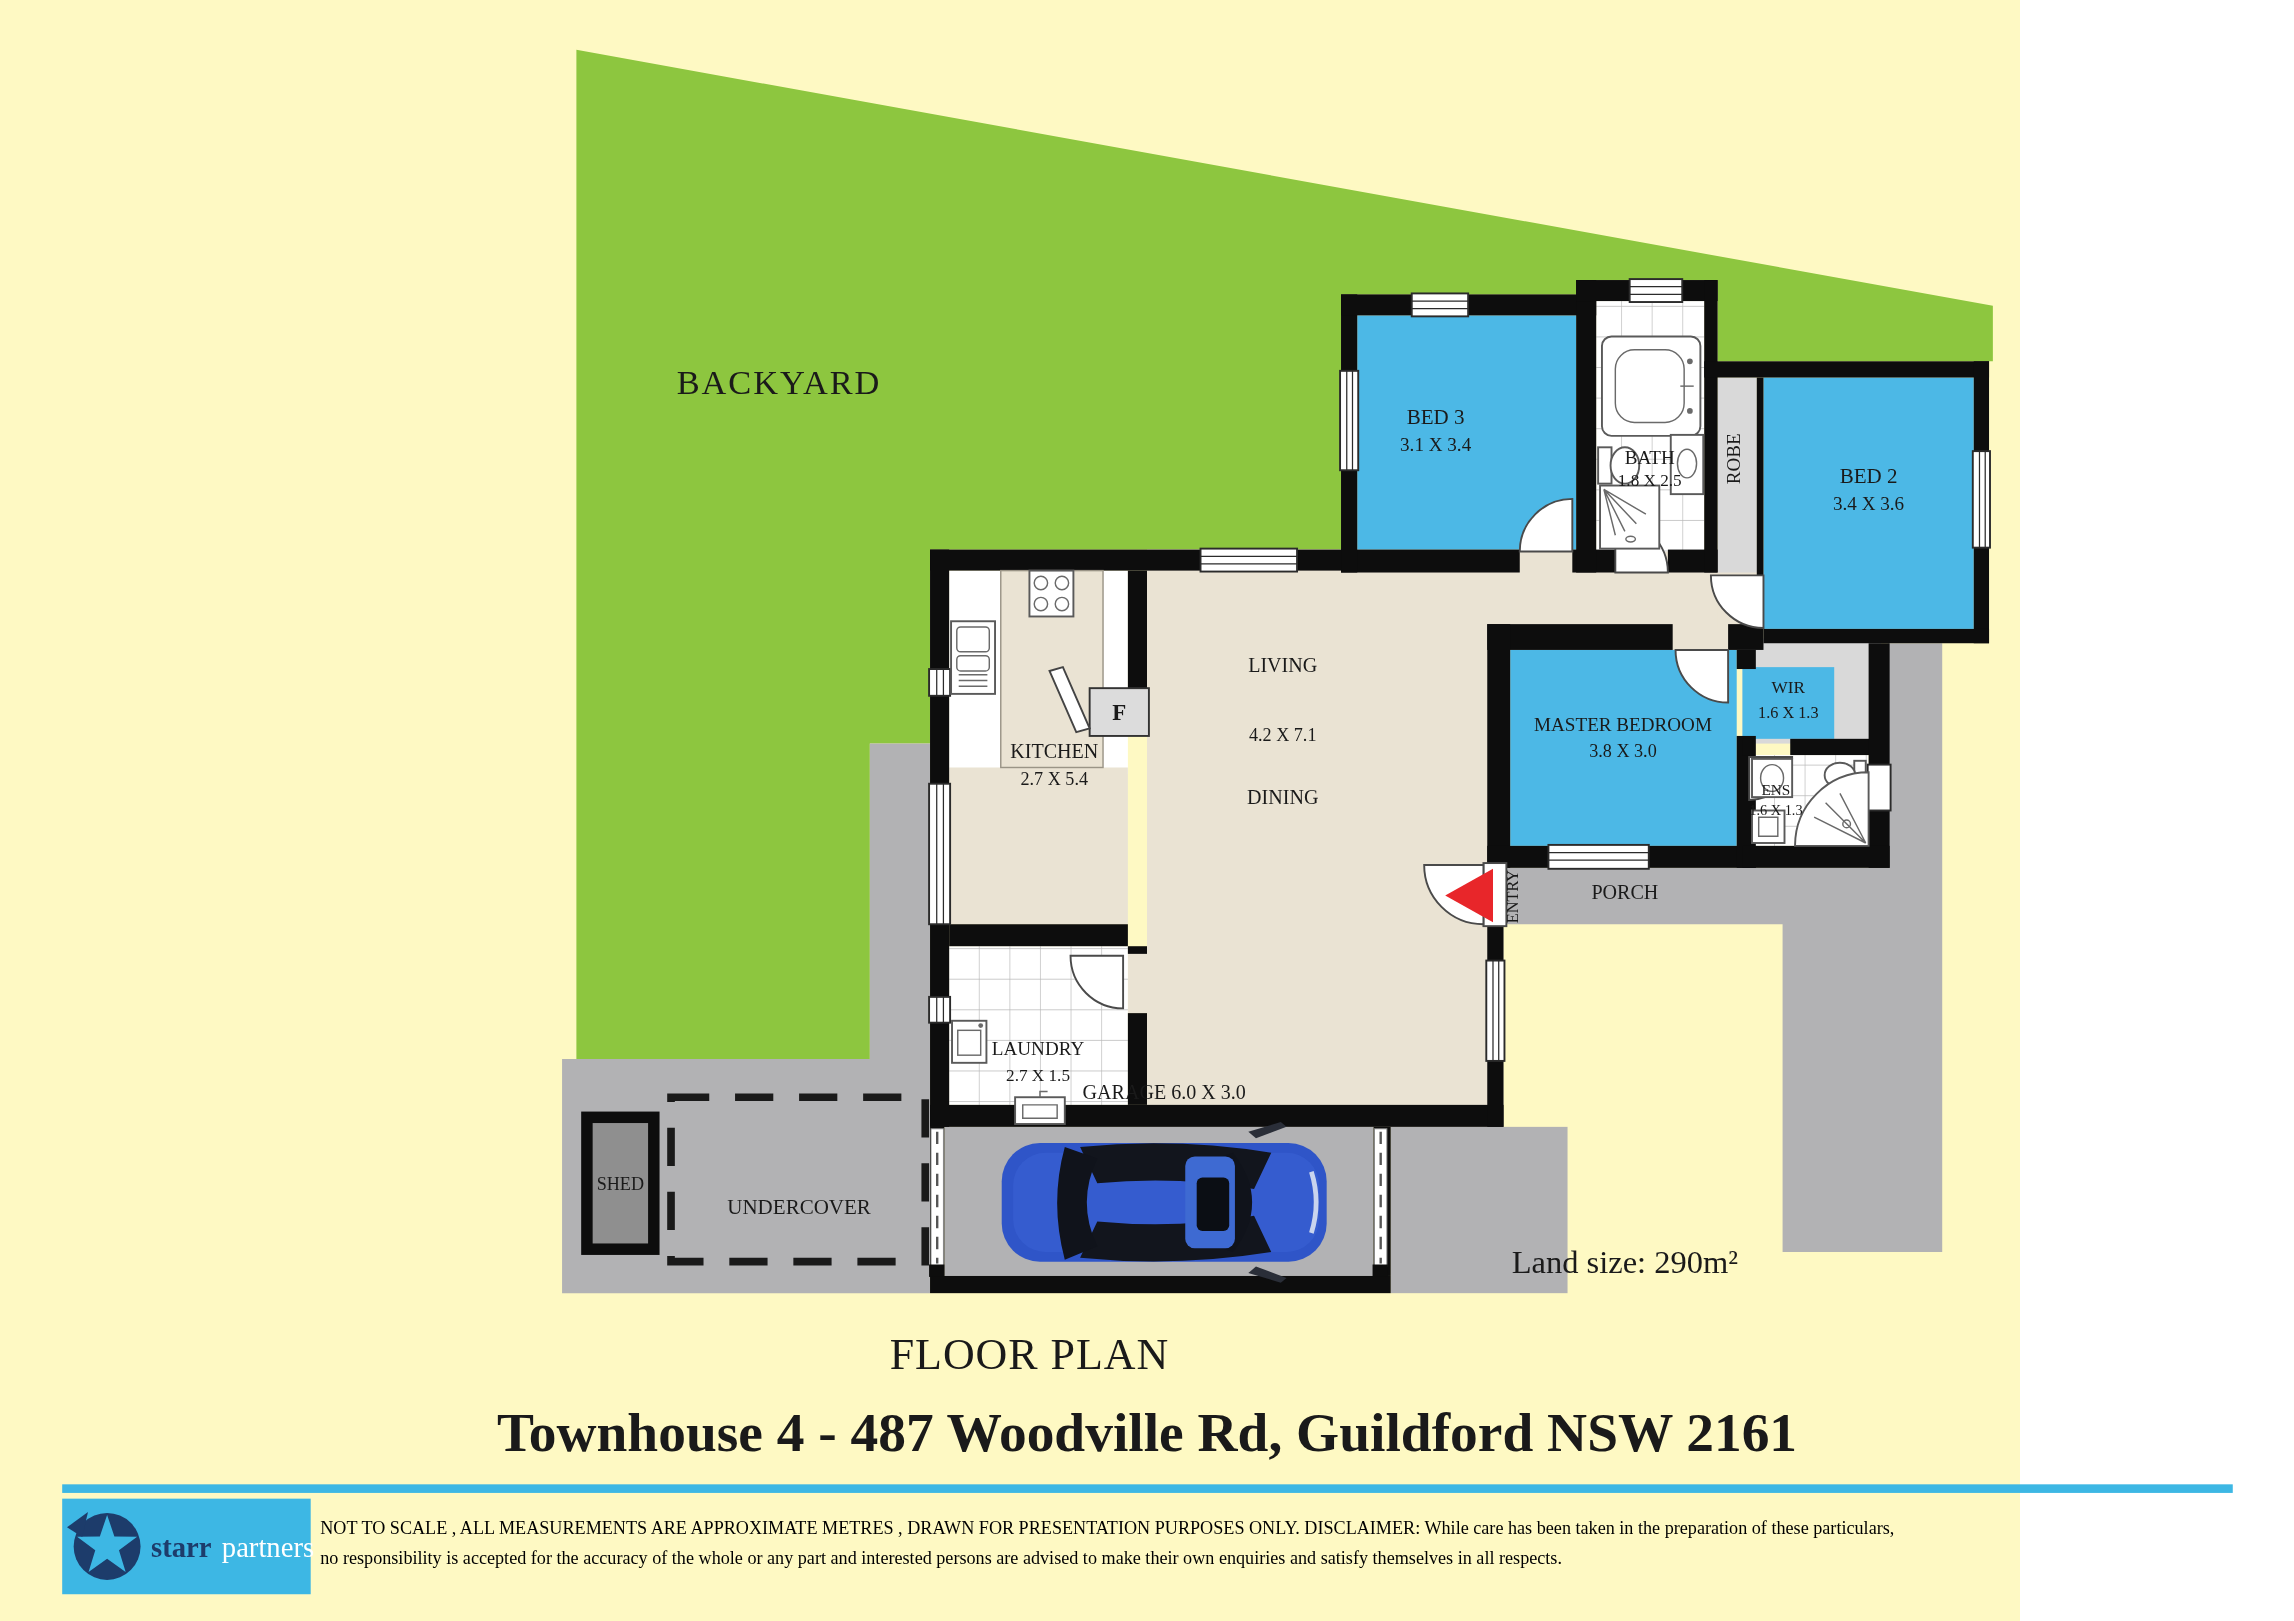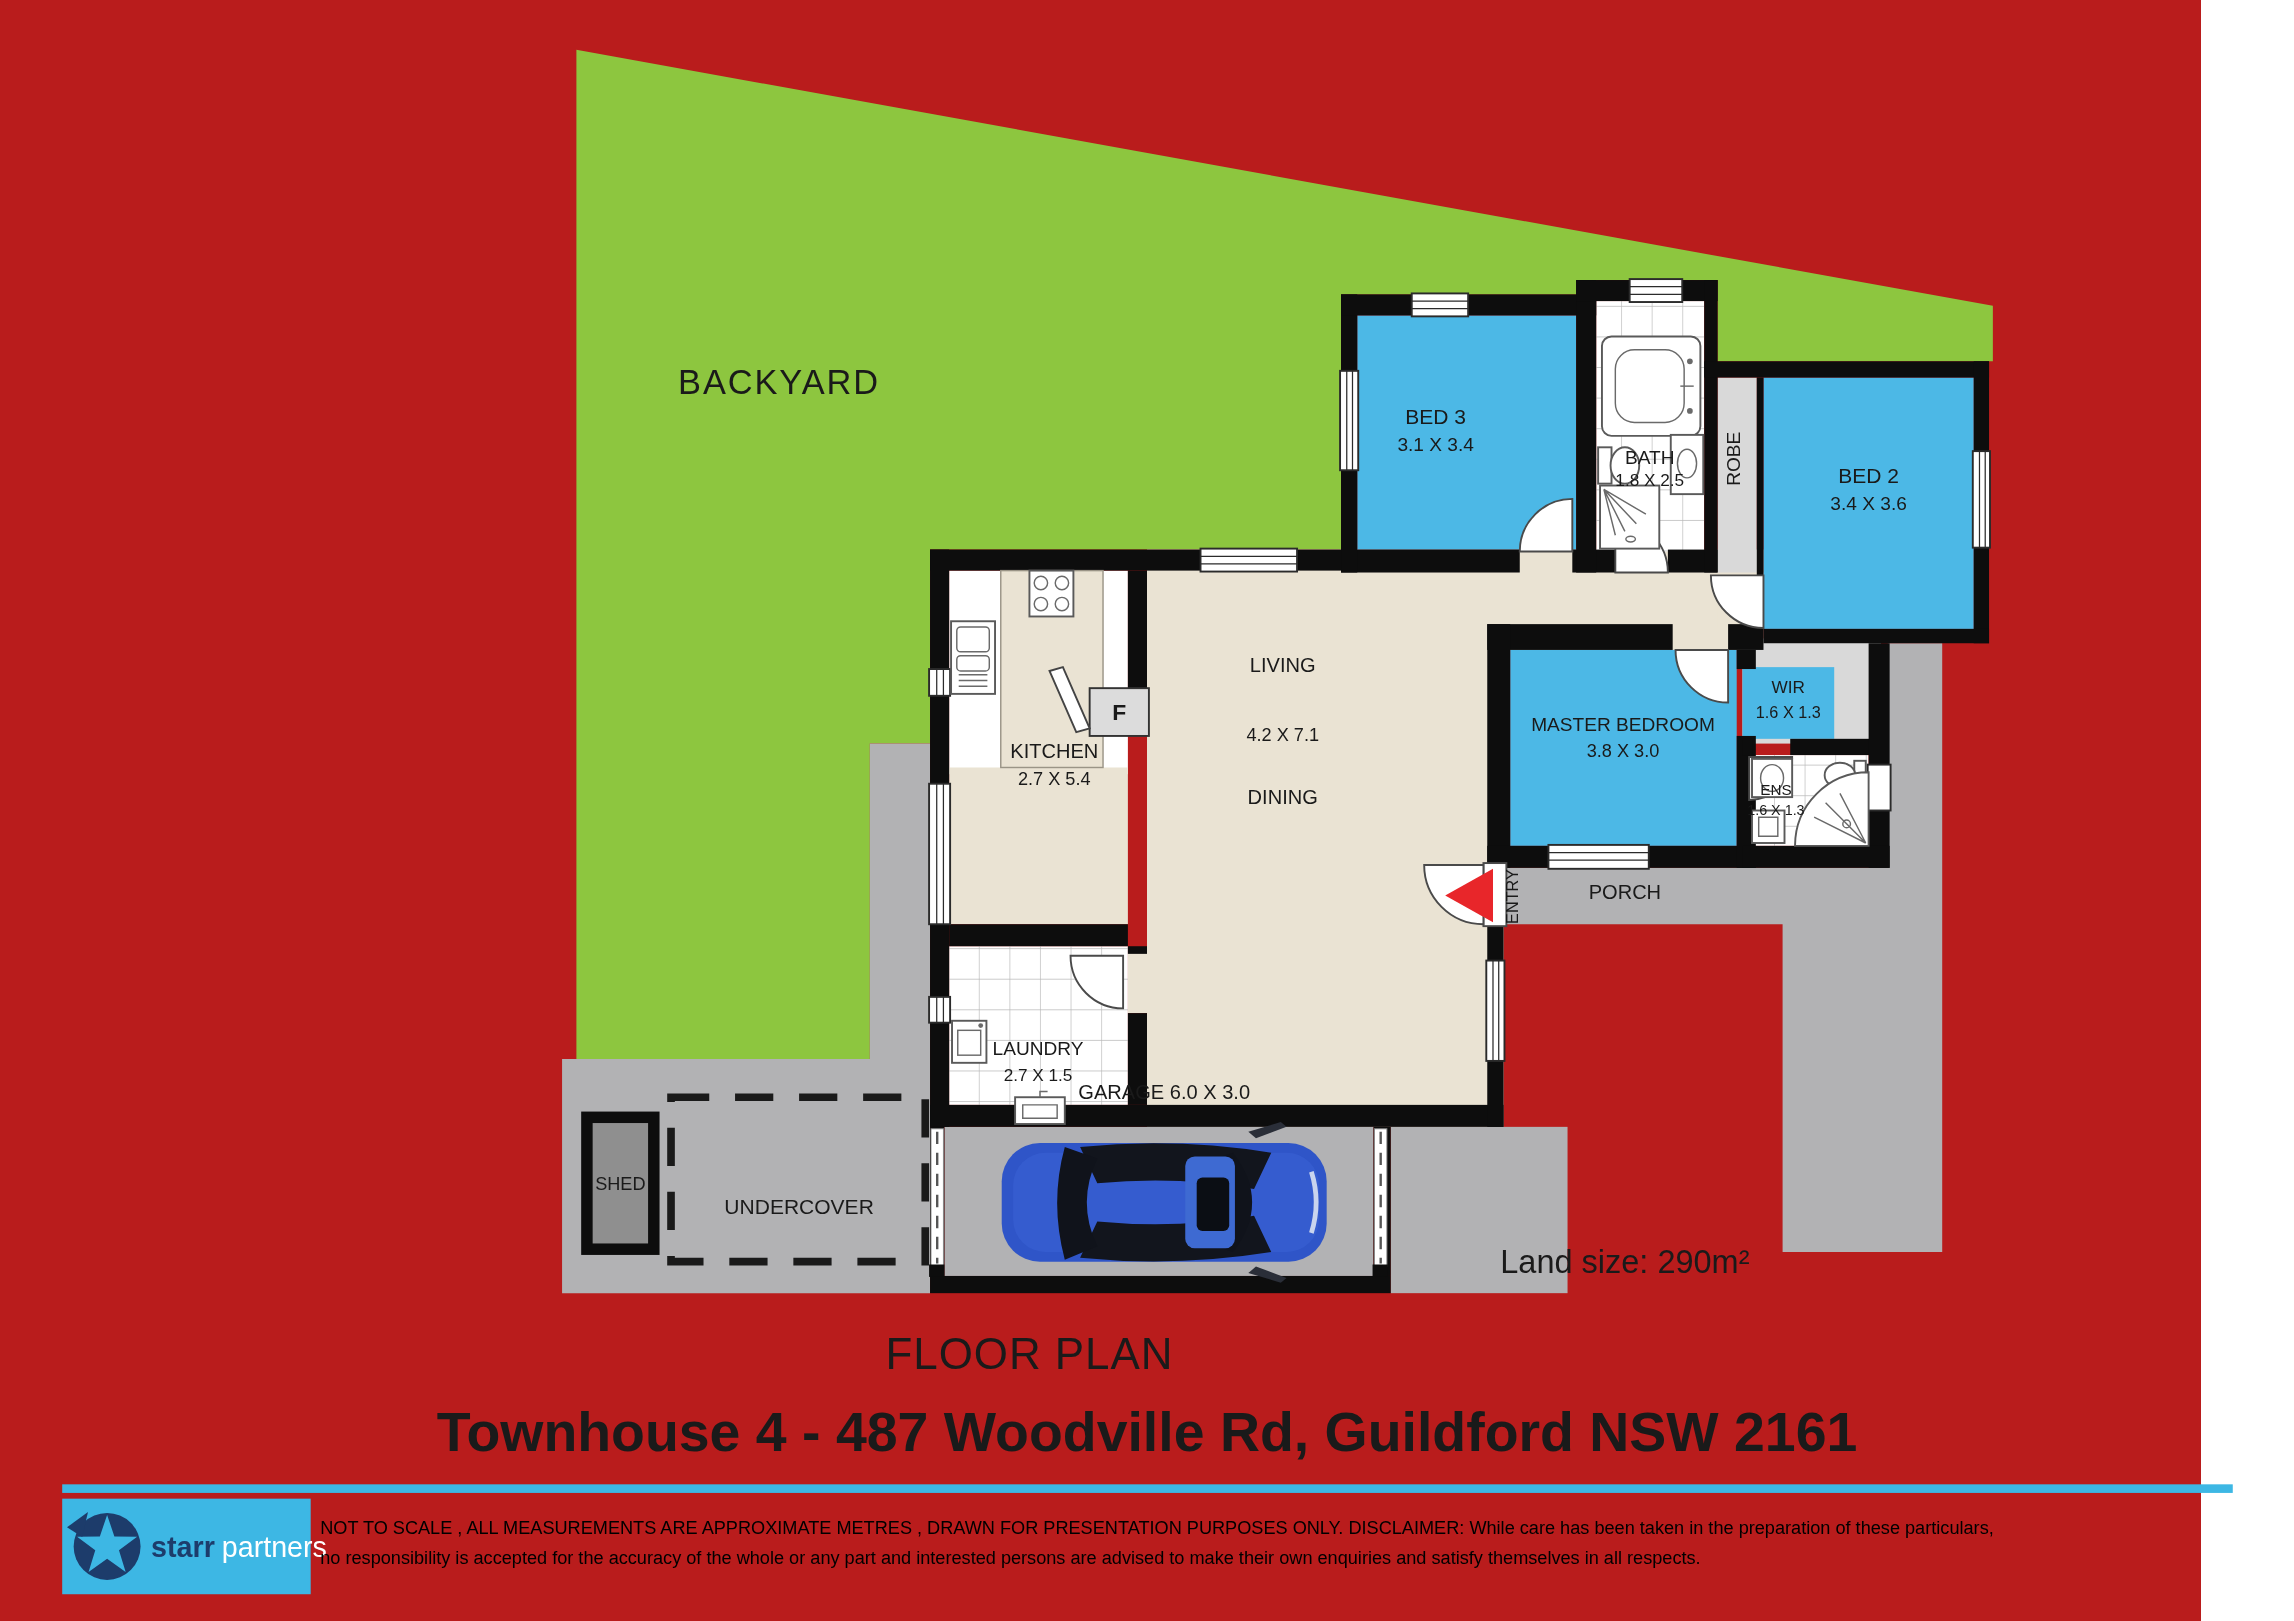--- a/index.html
+++ b/index.html
@@ -1,16 +1,16 @@
 <!DOCTYPE html>
 <html><head>
 <meta charset="utf-8">
 <style>
   html,body{margin:0;padding:0;background:#fff;}
-  .stage{width:2201px;height:1621px;position:relative;background:#b91c1c;font-family:Liberation Sans, sans-serif;}
+  .stage{width:2020px;height:1621px;position:relative;background:#fef9c3;font-family:Liberation Serif, serif;}
   svg{display:block;}
   .wall{fill:#0d0d0d;}
   .win{fill:#ffffff;stroke:#2b2b2b;stroke-width:2;}
   .winline{stroke:#2b2b2b;stroke-width:1.3;fill:none;}
   .door{fill:#ffffff;stroke:#4a4a4a;stroke-width:2;}
   .fix{fill:#ffffff;stroke:#5a5a5a;stroke-width:2;}
   .fixthin{fill:none;stroke:#6a6a6a;stroke-width:1.5;}
   .lbl{fill:#1a1a1a;text-anchor:middle;}
   .s36{font-size:36px;letter-spacing:2px;}
   .s22{font-size:22px;}

